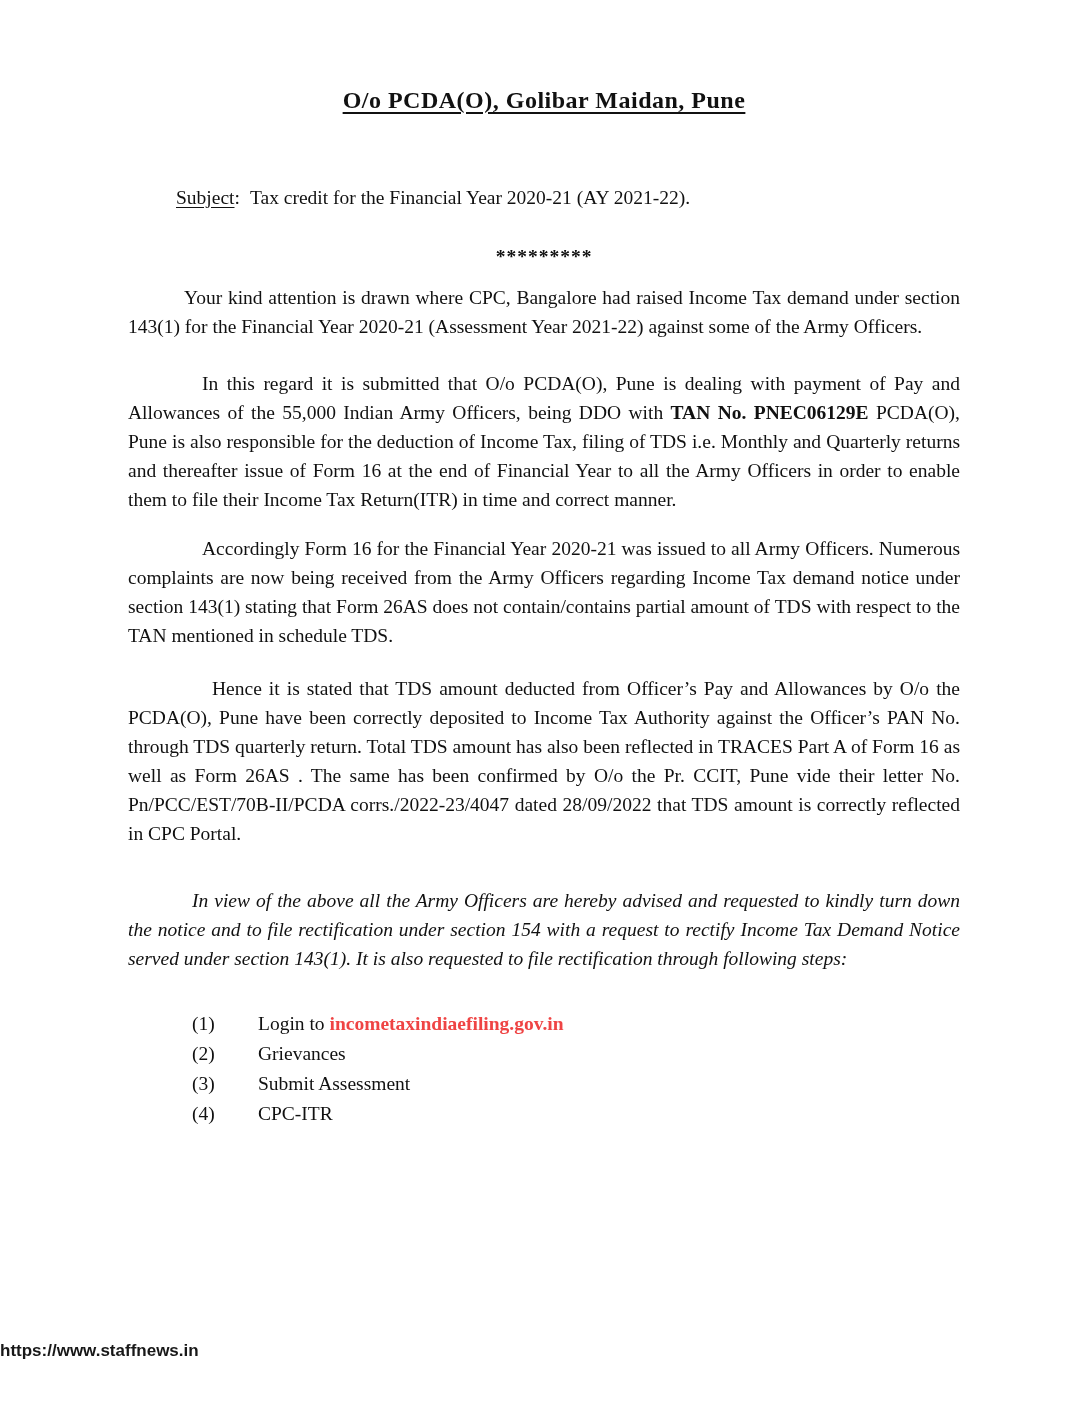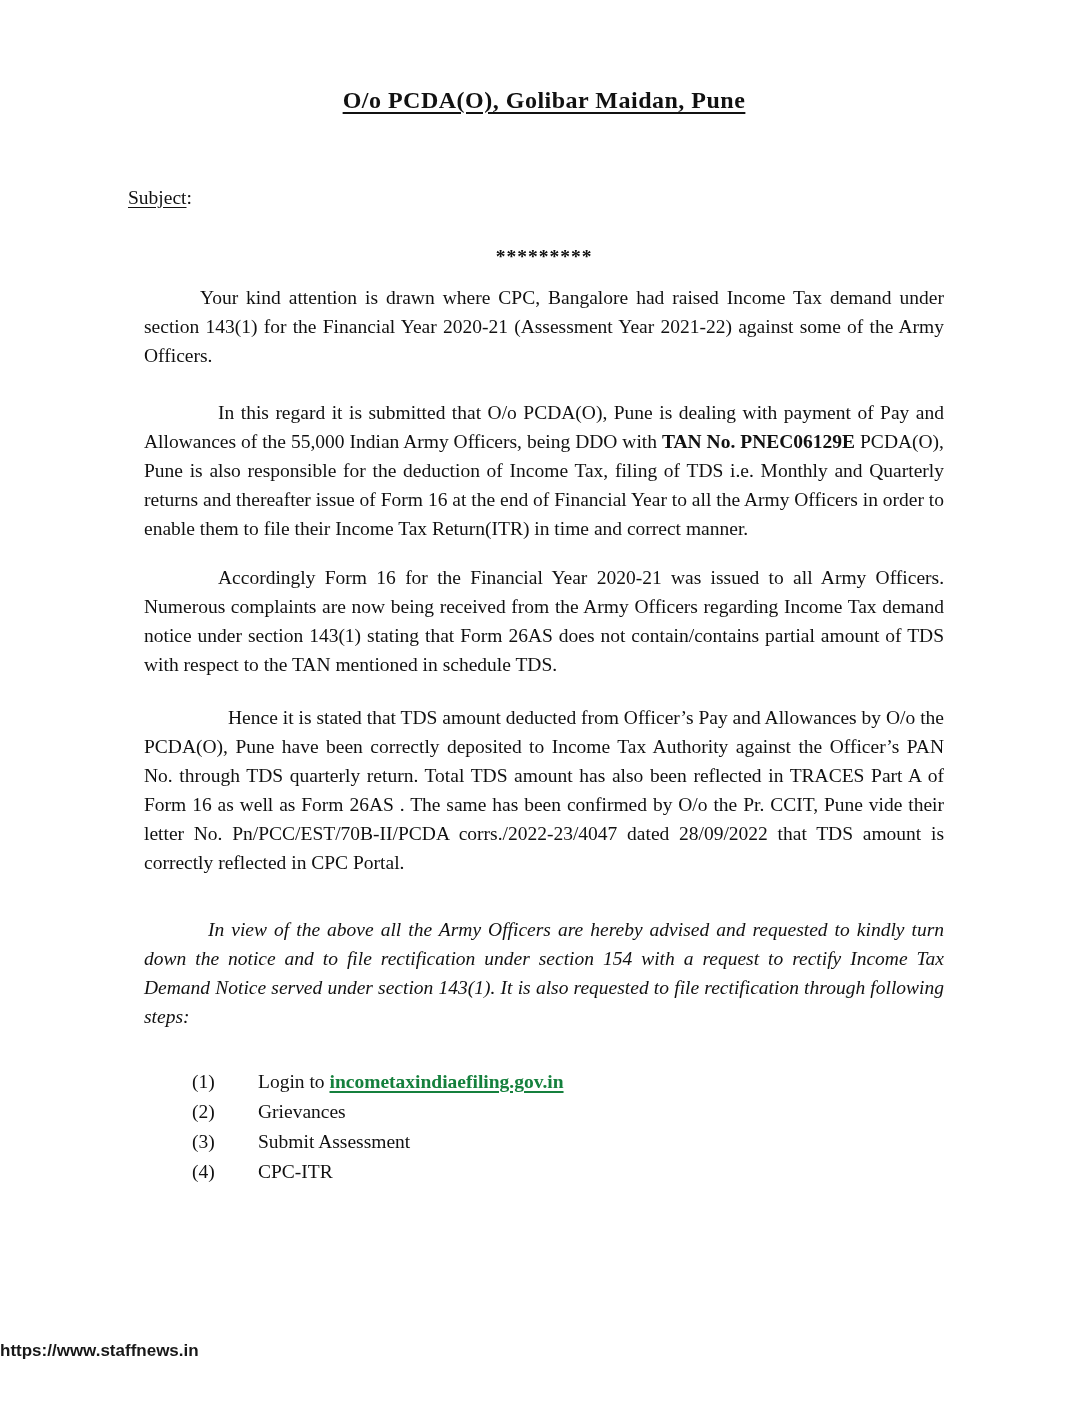--- a/index.html
+++ b/index.html
@@ -35,37 +35,38 @@
     text-decoration-thickness: 2px;
     width: 1088px;
   }
   .subject {
     display: flex;
     margin-top: 68px;
   }
   .subject-label {
     white-space: nowrap;
     flex: 0 0 auto;
+    margin-left: 48px;
   }
   .subject-label .u {
     text-decoration: underline;
     text-underline-offset: 3px;
   }
   .subject-text {
     margin-left: 10px;
     text-align: justify;
   }
   .stars {
     text-align: center;
     font-weight: bold;
     margin-top: 30px;
     letter-spacing: 1px;
   }
   .para {
-    margin: 16px;
+    margin: 0;
     text-align: justify;
   }
   .p1 { margin-top: 12px; text-indent: 56px; }
   .p2 { margin-top: 28px; text-indent: 74px; }
   .p3 { margin-top: 20px; text-indent: 74px; }
   .p4 { margin-top: 24px; text-indent: 84px; }
   .p5 { margin-top: 38px; text-indent: 64px; font-style: italic; }
   .steps {
     margin-top: 36px;
   }
@@ -73,24 +74,23 @@
     display: flex;
     line-height: 30px;
   }
   .step-num {
     flex: 0 0 auto;
     width: 66px;
     margin-left: 64px;
   }
   .step-link {
     font-weight: bold;
-    text-decoration: underline;
     text-underline-offset: 3px;
     text-decoration-thickness: 2px;
-    color: #15803d;
+    color: #ef4444;
   }
   .footer {
     position: absolute;
     left: 0;
     bottom: 43px;
     width: 1088px;
     text-align: left;
     font-family: "Liberation Sans", "DejaVu Sans", sans-serif;
     font-weight: bold;
     font-size: 17px;
@@ -102,20 +102,21 @@
 
 <div class="page">
 
   <h1 class="title">O/o PCDA(O), Golibar Maidan, Pune</h1>
 
   <div class="content">
 
     <div class="subject">
       <span class="subject-label"><span class="u">Subject</span><span>:</span></span>
       <div class="subject-text">
+        <div>Tax credit for the Financial Year 2020-21 (AY 2021-22).</div>
       </div>
     </div>
 
     <div class="stars">*********</div>
 
     <p class="para p1">Your kind attention is drawn where CPC, Bangalore had raised Income Tax demand under section 143(1) for the Financial Year 2020-21 (Assessment Year 2021-22) against some of the Army Officers.</p>
 
     <p class="para p2"><span>In this regard it is submitted that O/o PCDA(O), Pune is dealing with payment of Pay and Allowances of the 55,000 Indian Army Officers, being DDO with </span><strong>TAN No. PNEC06129E</strong><span> PCDA(O), Pune is also responsible for the deduction of Income Tax, filing of TDS i.e. Monthly and Quarterly returns and thereafter issue of Form 16 at the end of Financial Year to all the Army Officers in order to enable them to file their Income Tax Return(ITR) in time and correct manner.</span></p>
 
     <p class="para p3">Accordingly Form 16 for the Financial Year 2020-21 was issued to all Army Officers. Numerous complaints are now being received from the Army Officers regarding Income Tax demand notice under section 143(1) stating that Form 26AS does not contain/contains partial amount of TDS with respect to the TAN mentioned in schedule TDS.</p>

